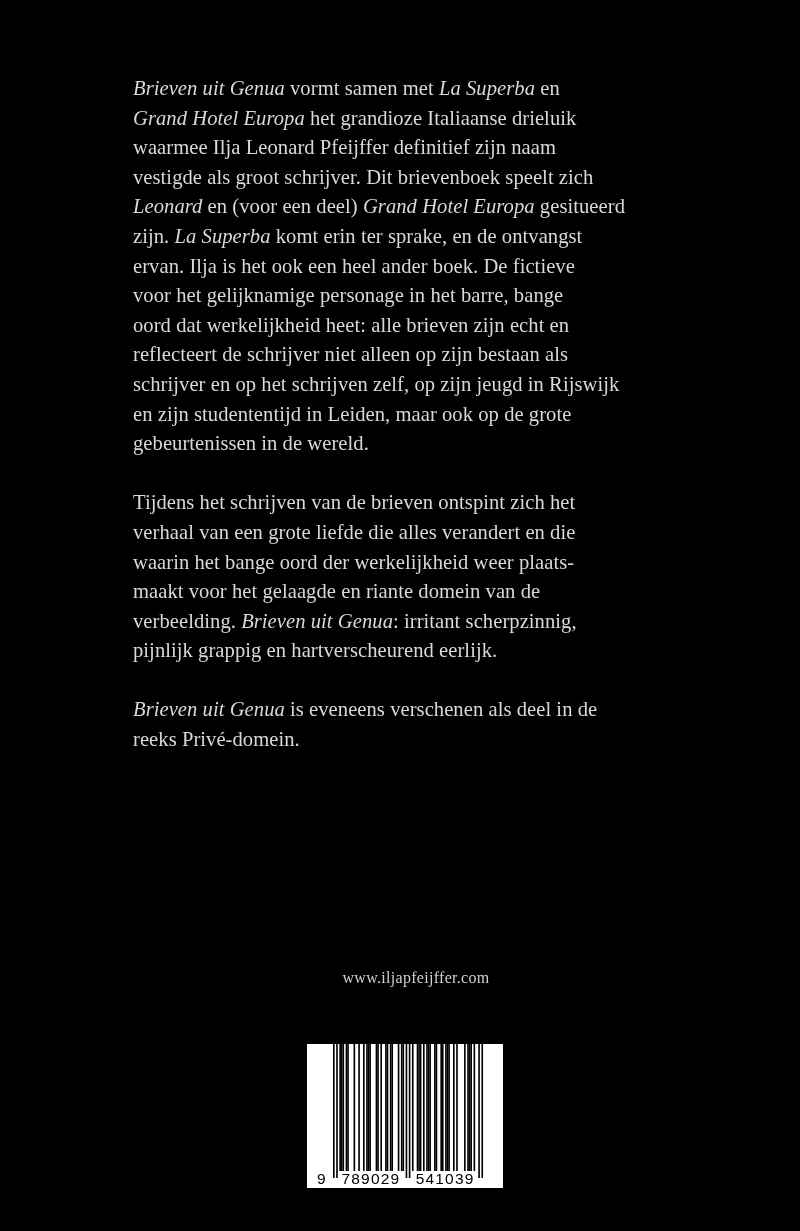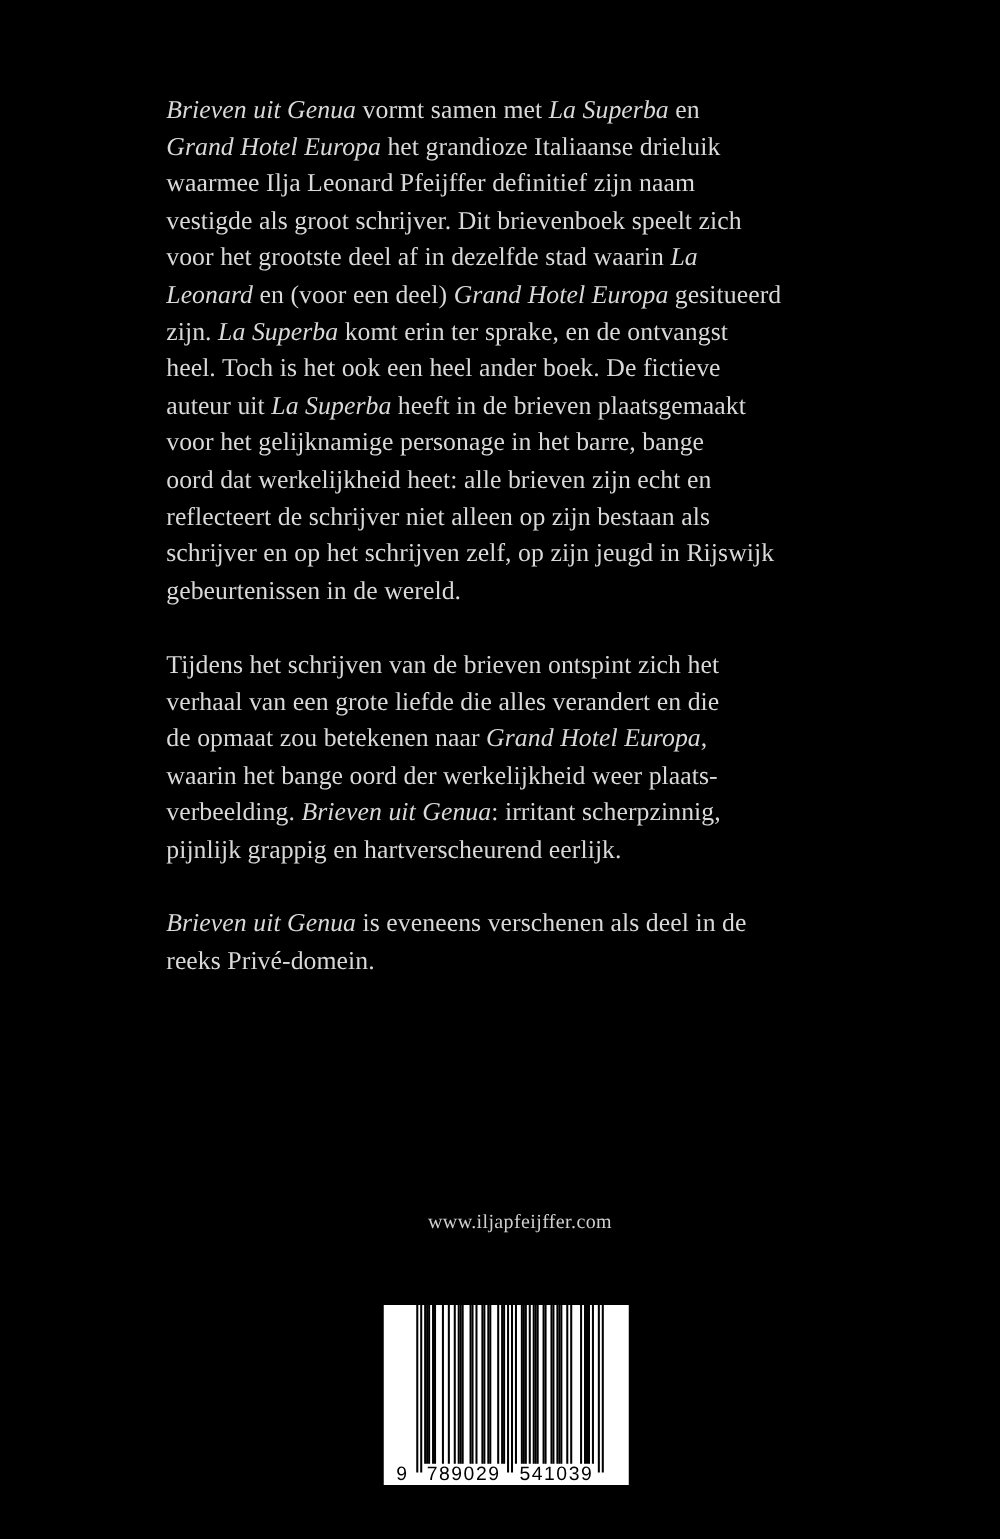--- a/index.html
+++ b/index.html
@@ -68,36 +68,35 @@
 </style>
 </head>
 <body>
 
 <div class="blurb" id="blurb">
     <p class="para">
       <span class="line"><i>Brieven uit Genua</i><span> vormt samen met </span><i>La Superba</i><span> en</span></span>
       <span class="line"><i>Grand Hotel Europa</i><span> het grandioze Italiaanse drieluik</span></span>
       <span class="line"><span>waarmee Ilja Leonard Pfeijffer definitief zijn naam</span></span>
       <span class="line"><span>vestigde als groot schrijver. Dit brievenboek speelt zich</span></span>
-      <span class="line"><span>voor het grootste deel af in dezelfde stad waarin </span><i>La</i></span>
       <span class="line"><i>Leonard</i><span> en (voor een deel) </span><i>Grand Hotel Europa</i><span> gesitueerd</span></span>
       <span class="line"><span>zijn. </span><i>La Superba</i><span> komt erin ter sprake, en de ontvangst</span></span>
-      <span class="line"><span>heel. Toch is het ook een heel ander boek. De fictieve</span></span>
-      <span class="line"><span>auteur uit </span><i>La Superba</i><span> heeft in de brieven plaatsgemaakt</span></span>
+      <span class="line"><span>ervan. Ilja is het ook een heel ander boek. De fictieve</span></span>
       <span class="line"><span>voor het gelijknamige personage in het barre, bange</span></span>
       <span class="line"><span>oord dat werkelijkheid heet: alle brieven zijn echt en</span></span>
       <span class="line"><span>reflecteert de schrijver niet alleen op zijn bestaan als</span></span>
       <span class="line"><span>schrijver en op het schrijven zelf, op zijn jeugd in Rijswijk</span></span>
+      <span class="line"><span>en zijn studententijd in Leiden, maar ook op de grote</span></span>
       <span class="line"><span>gebeurtenissen in de wereld.</span></span>
     </p>
     <p class="para">
       <span class="line"><span>Tijdens het schrijven van de brieven ontspint zich het</span></span>
       <span class="line"><span>verhaal van een grote liefde die alles verandert en die</span></span>
-      <span class="line"><span>de opmaat zou betekenen naar </span><i>Grand Hotel Europa</i><span>,</span></span>
       <span class="line"><span>waarin het bange oord der werkelijkheid weer plaats-</span></span>
+      <span class="line"><span>maakt voor het gelaagde en riante domein van de</span></span>
       <span class="line"><span>verbeelding. </span><i>Brieven uit Genua</i><span>: irritant scherpzinnig,</span></span>
       <span class="line"><span>pijnlijk grappig en hartverscheurend eerlijk.</span></span>
     </p>
     <p class="para">
       <span class="line"><i>Brieven uit Genua</i><span> is eveneens verschenen als deel in de</span></span>
       <span class="line"><span>reeks Privé-domein.</span></span>
     </p>
   </div>
 
 <div class="links">

